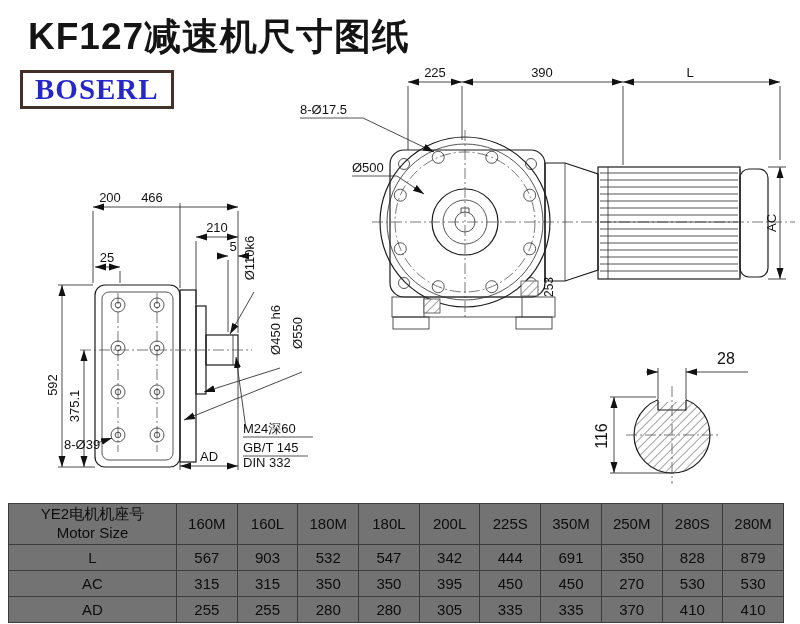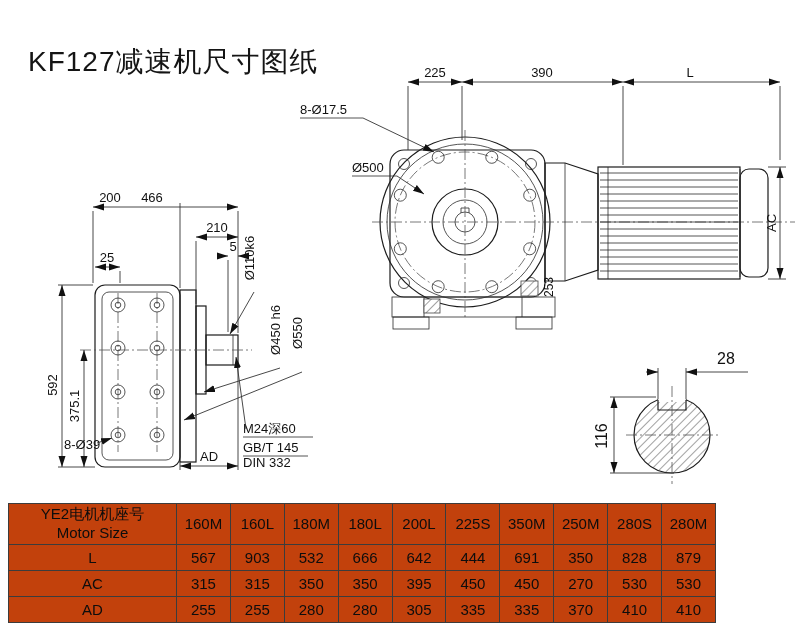--- a/index.html
+++ b/index.html
@@ -1,28 +1,28 @@
 <!DOCTYPE html>
 <html><head>
 <meta charset="utf-8">
 <style>
   html,body{margin:0;padding:0;background:#fff;}
   #stage{position:relative;width:800px;height:624px;background:#fff;overflow:hidden;font-family:"Liberation Sans",sans-serif;}
-  #title{position:absolute;left:28px;top:12px;font-size:28px;font-weight:normal;color:#141414;letter-spacing:1px;white-space:nowrap;margin-top:31px;}
+  #title{position:absolute;left:28px;top:12px;font-size:37px;font-weight:bold;color:#141414;letter-spacing:1px;white-space:nowrap;}
   #brand{position:absolute;left:20px;top:70px;border:3px solid #433028;padding:0 12px;background:#fff;}
   #brand span{font-family:"Liberation Serif",serif;font-weight:bold;font-size:29px;color:#2626c9;letter-spacing:1px;}
   svg{position:absolute;left:0;top:0;}
   svg text{font-family:"Liberation Sans",sans-serif;fill:#111;}
   .ln{stroke:#1c1c1c;stroke-width:1.2;fill:none;}
   .thin{stroke:#2a2a2a;stroke-width:0.8;fill:none;}
   .dim{stroke:#333;stroke-width:0.9;fill:none;}
   .cl{stroke:#555;stroke-width:0.8;fill:none;stroke-dasharray:11 3 2 3;}
   .d{font-size:13px;}
   .d2{font-size:16px;}
-  table{position:absolute;left:8px;top:503px;width:708px;border-collapse:collapse;table-layout:fixed;background:#c2410c;}
+  table{position:absolute;left:8px;top:503px;width:776px;border-collapse:collapse;table-layout:fixed;background:#737373;}
   th,td{border:1px solid #3c3c3c;text-align:center;vertical-align:middle;font-weight:normal;color:#0d0d0d;padding:0;}
   thead th{height:40px;font-size:15px;line-height:1.25;}
   tbody th,tbody td{height:25px;font-size:15px;}
   col.c0{width:168px;}
 </style>
 </head>
 <body>
 
 <div id="stage">
 
@@ -208,20 +208,23 @@
       <text class="d2" x="726" y="364" text-anchor="middle">28</text>
 
       <line class="dim" x1="614" y1="397" x2="614" y2="473" marker-start="url(#arr)" marker-end="url(#arr)"></line>
       <line class="dim" x1="610" y1="397" x2="656" y2="397"></line>
       <line class="dim" x1="610" y1="473" x2="674" y2="473"></line>
       <text class="d2" x="607" y="436" text-anchor="middle" transform="rotate(-90 607 436)">116</text>
     </g>
   </svg>
 
   <div id="title">KF127减速机尺寸图纸</div>
+  <div id="brand">
+    <span>BOSERL</span>
+  </div>
 
   <table>
     <colgroup>
         <col class="c0">
         <col>
         <col>
         <col>
         <col>
         <col>
         <col>
@@ -247,22 +250,22 @@
         <th>280S</th>
         <th>280M</th>
       </tr>
     </thead>
     <tbody>
       <tr>
         <th>L</th>
         <td>567</td>
         <td>903</td>
         <td>532</td>
-        <td>666</td>
-        <td>642</td>
+        <td>547</td>
+        <td>342</td>
         <td>444</td>
         <td>691</td>
         <td>350</td>
         <td>828</td>
         <td>879</td>
       </tr>
       <tr>
         <th>AC</th>
         <td>315</td>
         <td>315</td>

